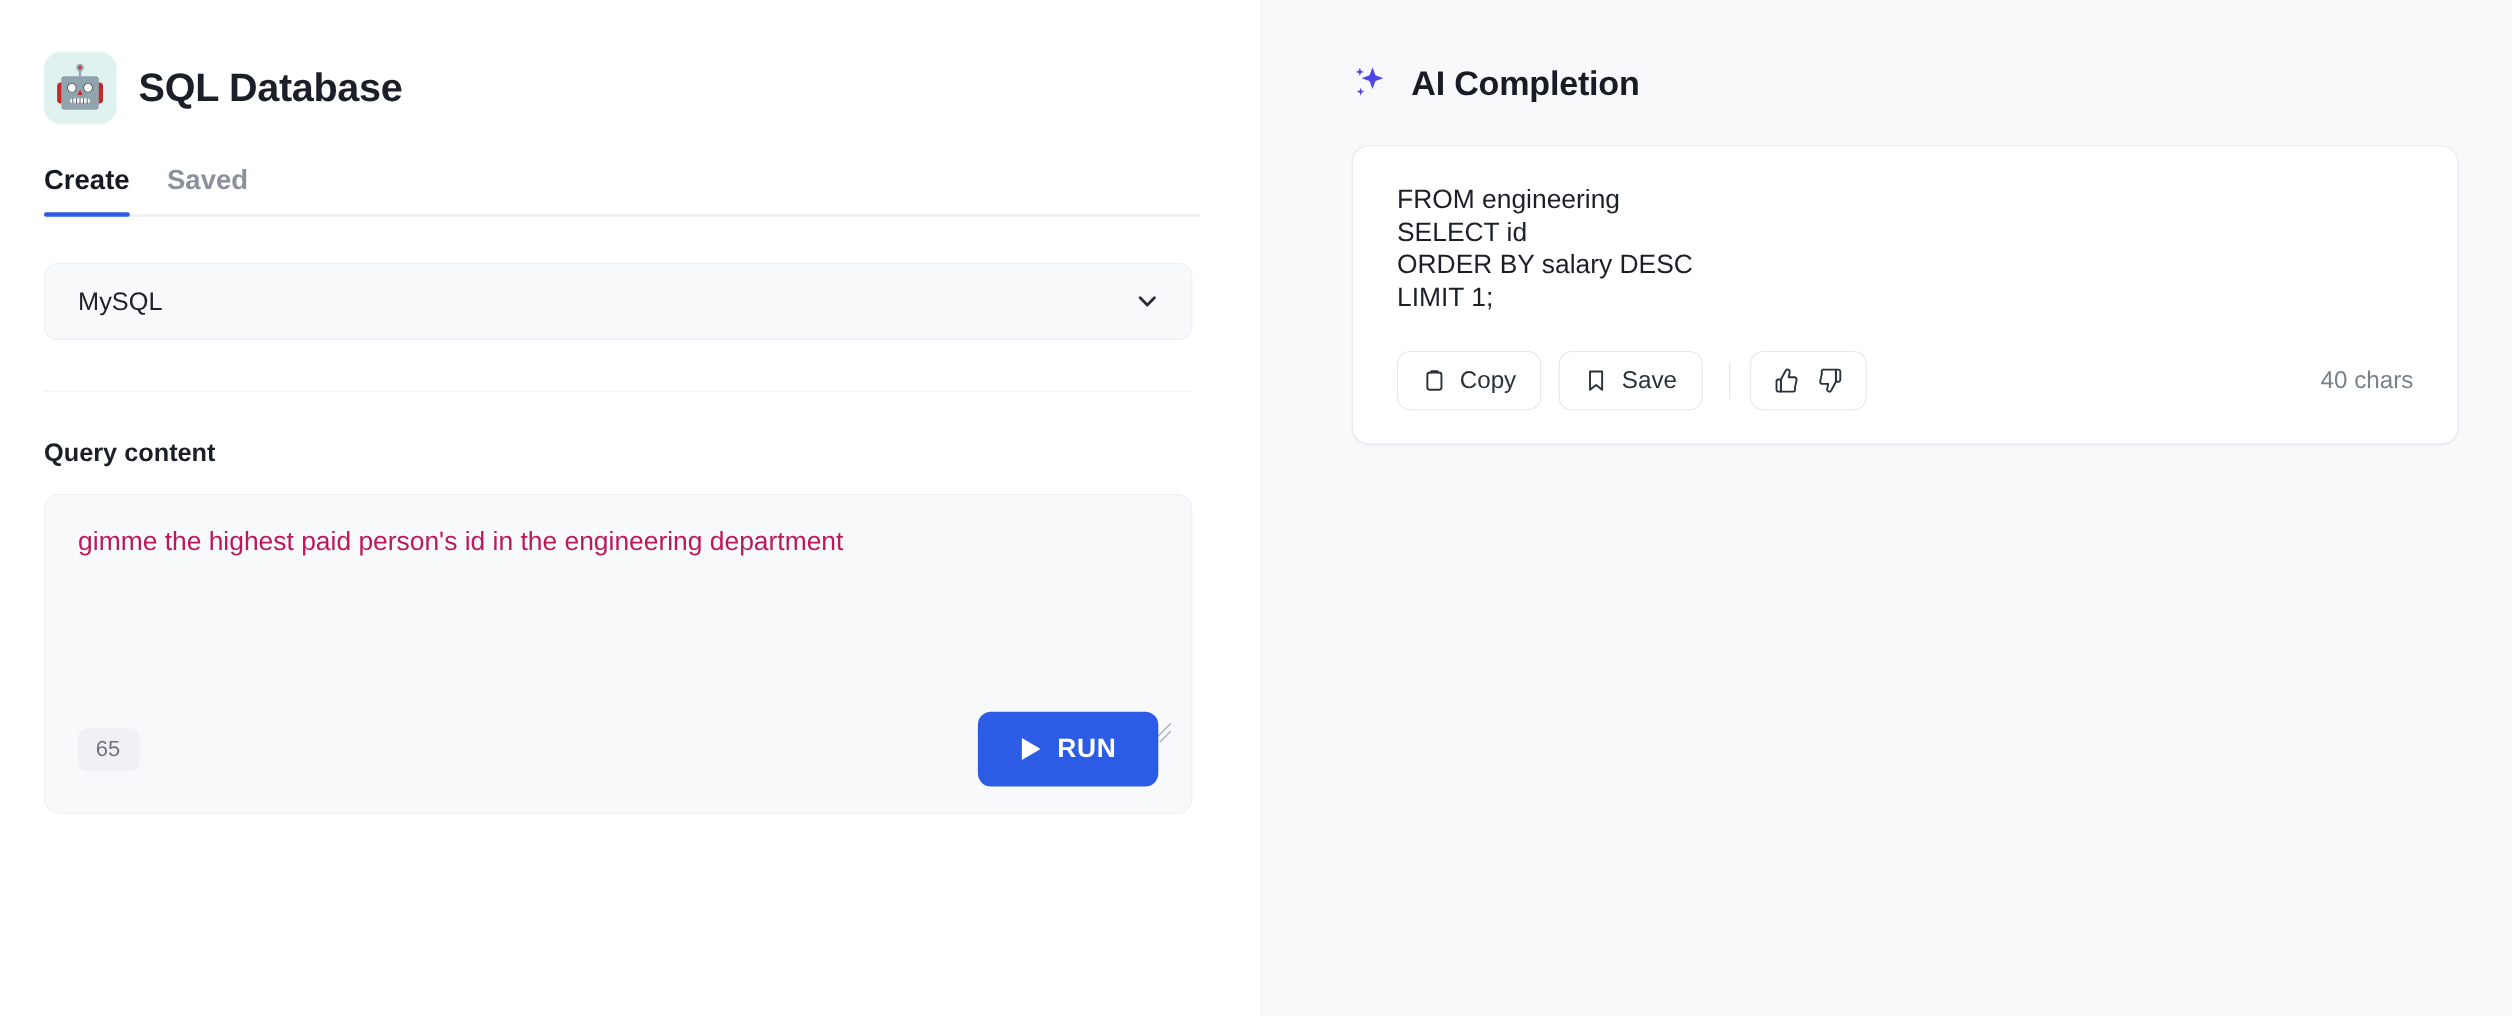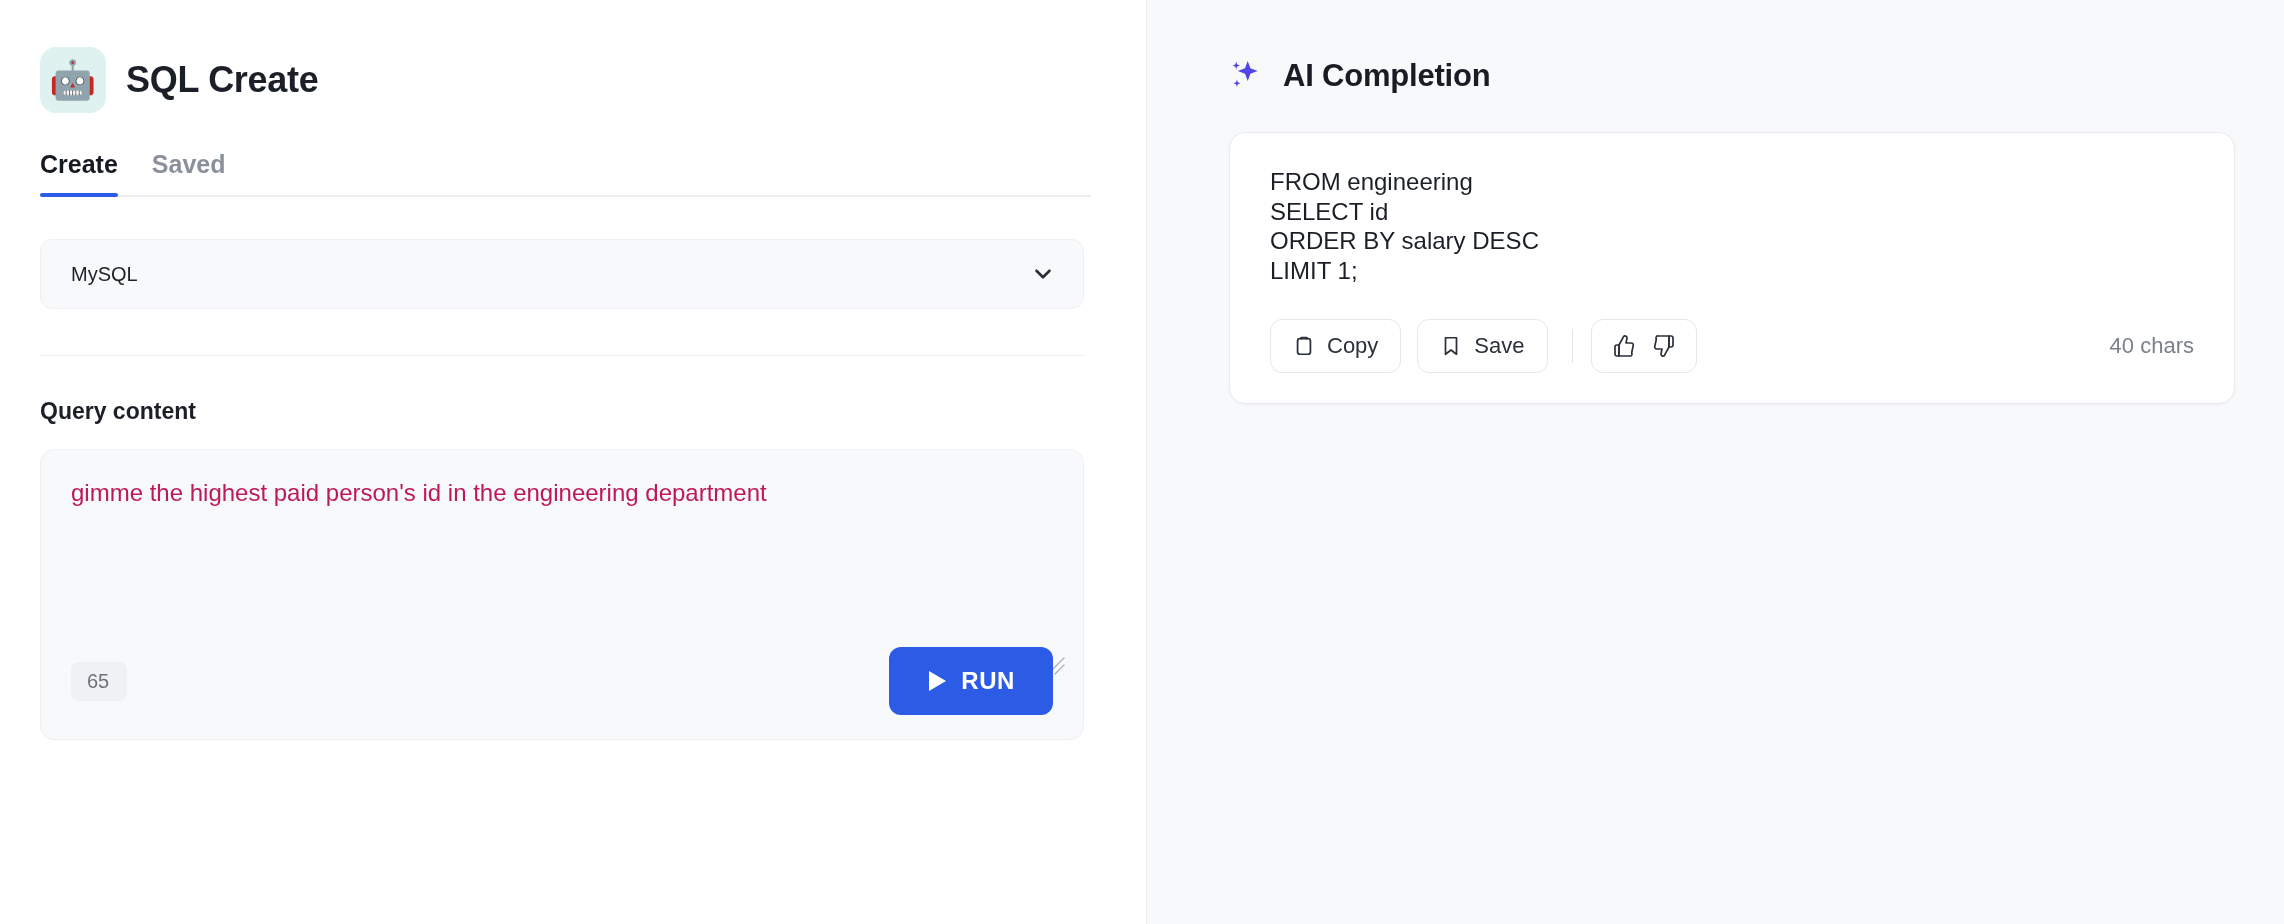--- a/index.html
+++ b/index.html
@@ -95,21 +95,21 @@
   }
   .select-box {
     width: 100%;
     height: 70px;
     background: #f7f9fb;
     border: 1px solid #eef0f3;
     border-radius: 12px;
     display: flex;
     align-items: center;
     padding: 0 30px;
-    font-size: 20px;
+    font-size: 23px;
     color: #1d222a;
     cursor: pointer;
   }
   .chevron {
     position: absolute;
     right: 28px;
     top: 50%;
     transform: translateY(-50%);
     pointer-events: none;
     display: flex;
@@ -267,21 +267,21 @@
 </style>
 </head>
 <body>
 
 <div class="app">
 
   <section class="left-panel">
 
     <div class="brand">
       <div class="brand-badge">🤖</div>
-      <h1 class="brand-title">SQL Create</h1>
+      <h1 class="brand-title">SQL Database</h1>
     </div>
 
     <nav class="tabs">
       <button class="tab active">Create</button>
       <button class="tab">Saved</button>
     </nav>
 
     <div class="field-block">
       <div class="select-wrap">
         <div class="select-box">

